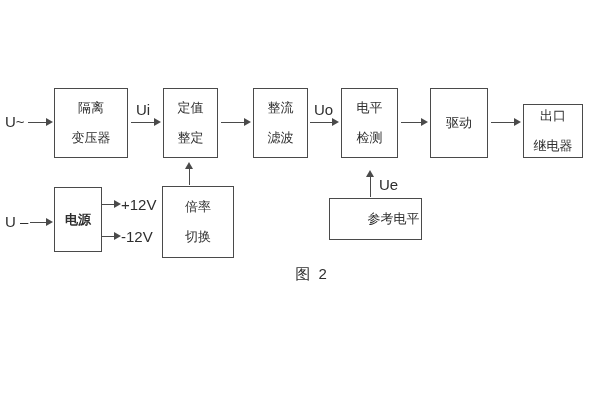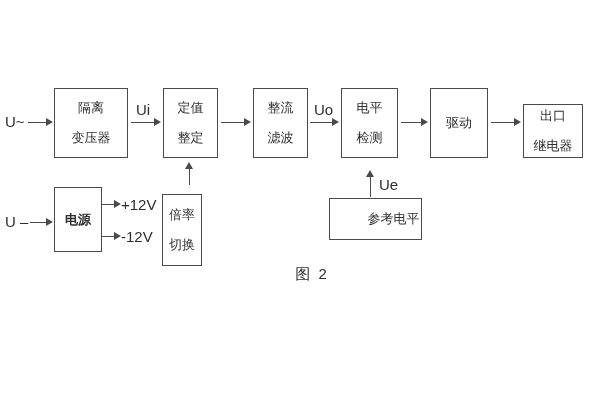--- a/index.html
+++ b/index.html
@@ -101,21 +101,21 @@
 
   <div class="box" style="left:523px; top:88px; width:60px; height:54px;margin-top:16px;">
     <span>出口</span>
     <span>继电器</span>
   </div>
 
   <div class="box" style="left:54px; top:187px; width:48px; height:65px;font-weight:bold;">
     <span>电源</span>
   </div>
 
-  <div class="box" style="left:162px; top:194px; width:40px; height:72px;">
+  <div class="box" style="left:162px; top:186px; width:72px; height:72px;">
     <span>倍率</span>
     <span>切换</span>
   </div>
 
   <div class="box" style="left:329px; top:198px; width:93px; height:42px;padding-left:36px;">
     <span>参考电平</span>
   </div>
 
   <span class="lbl" style="left:5px; top:114px;">U~</span>
   <span class="lbl" style="left:5px; top:214px;">U –</span>

